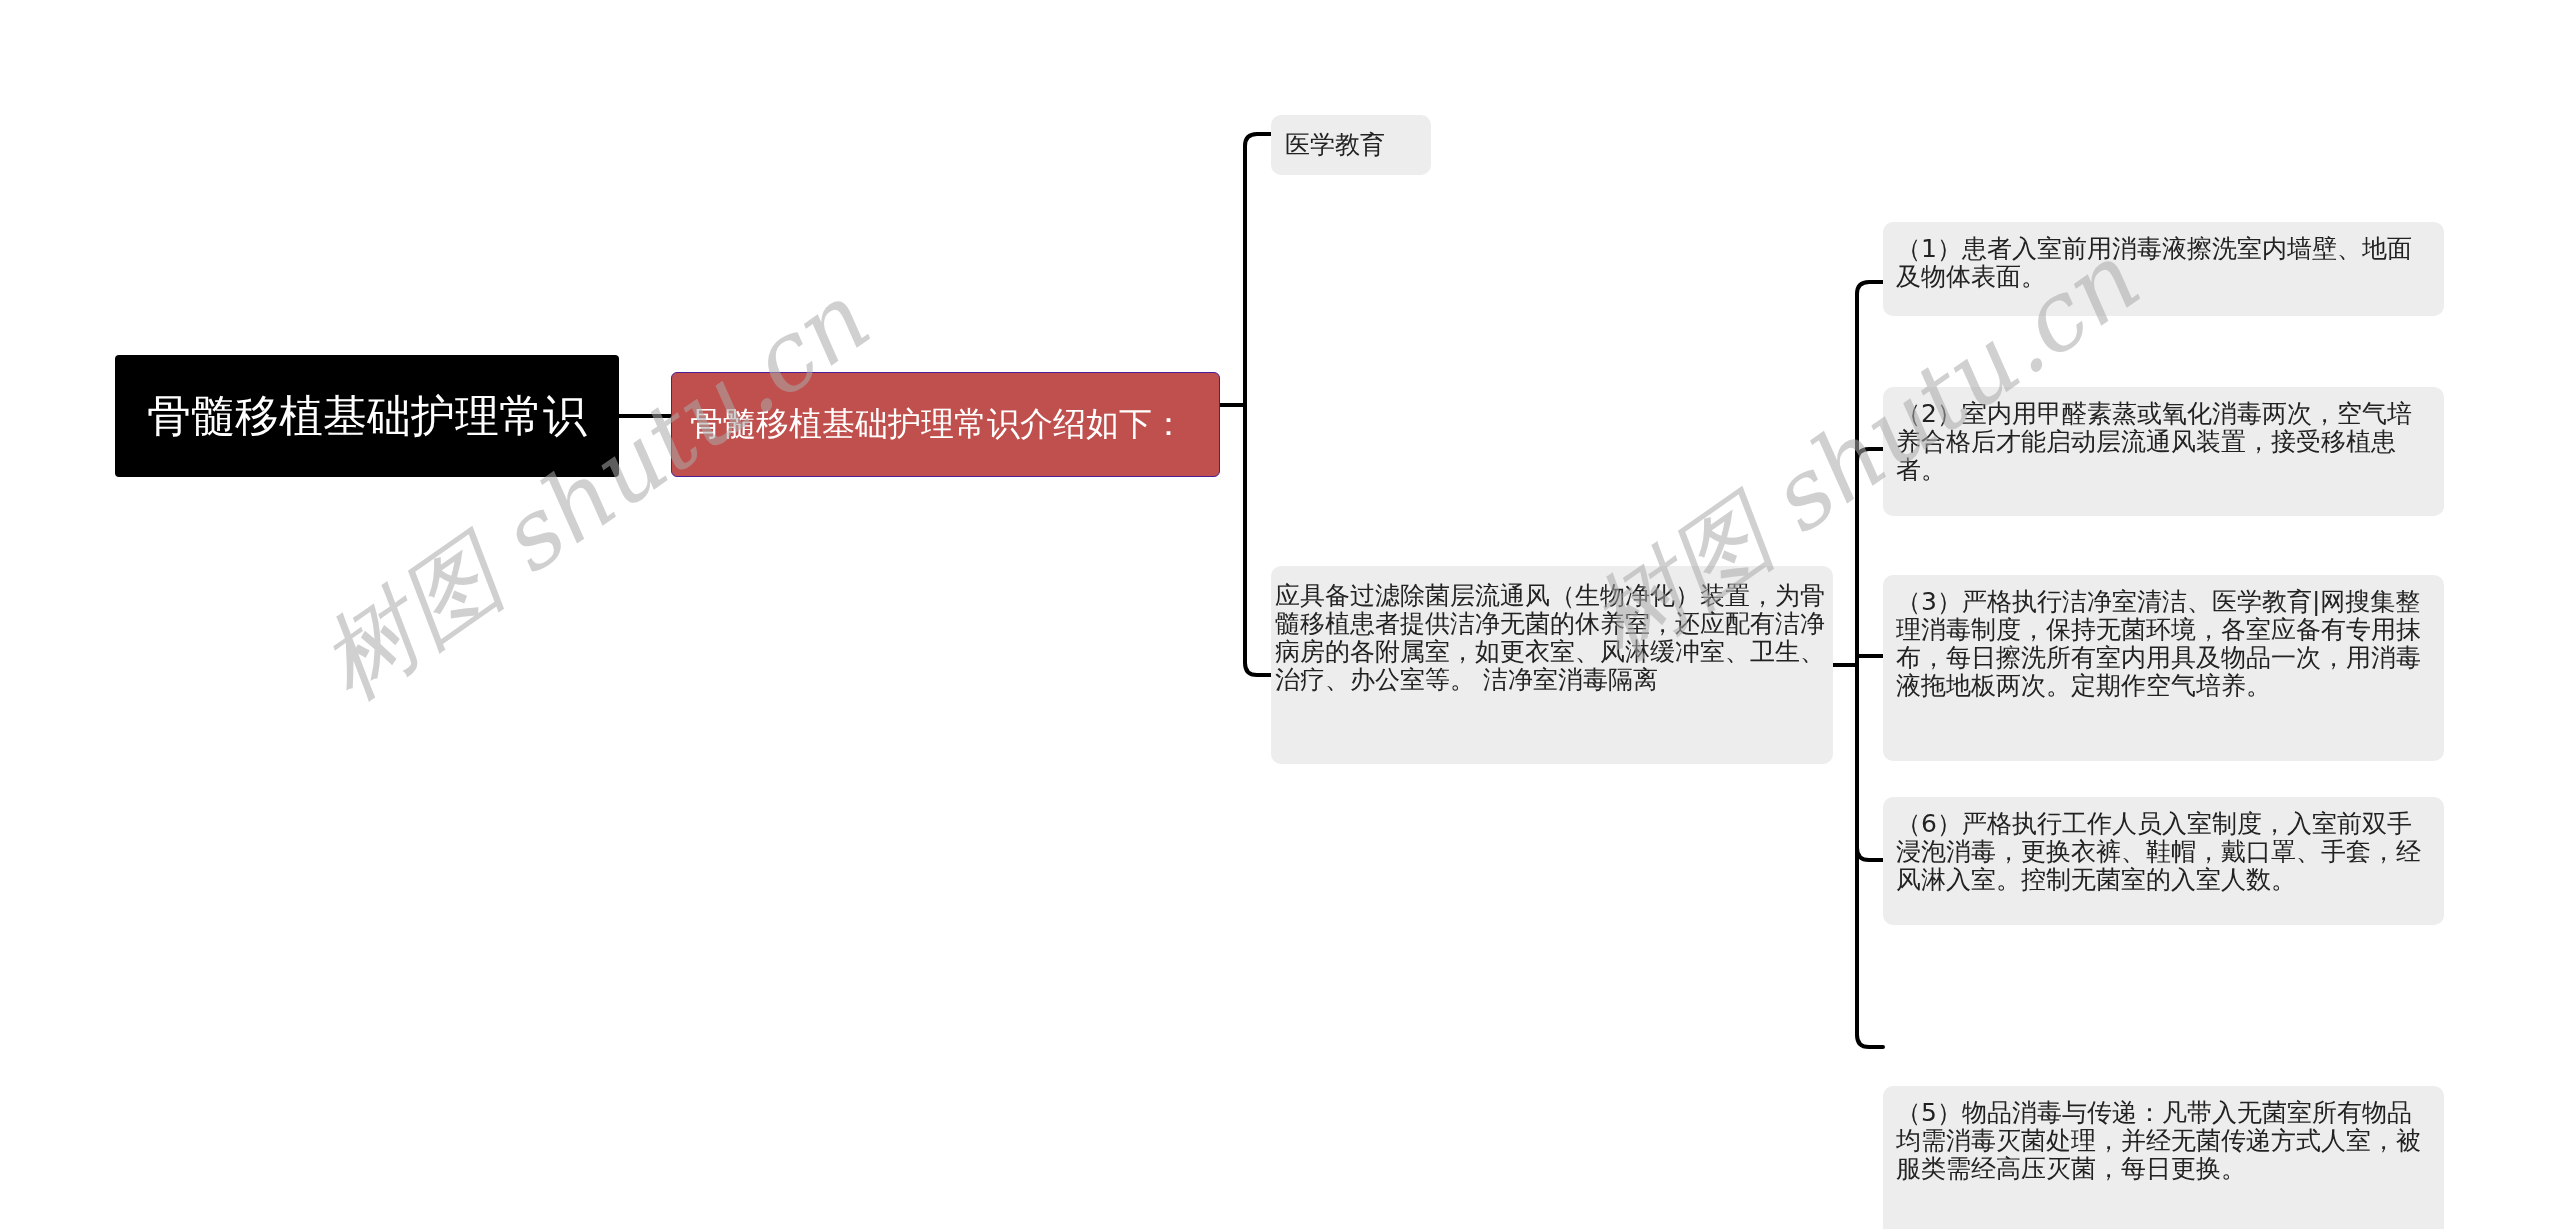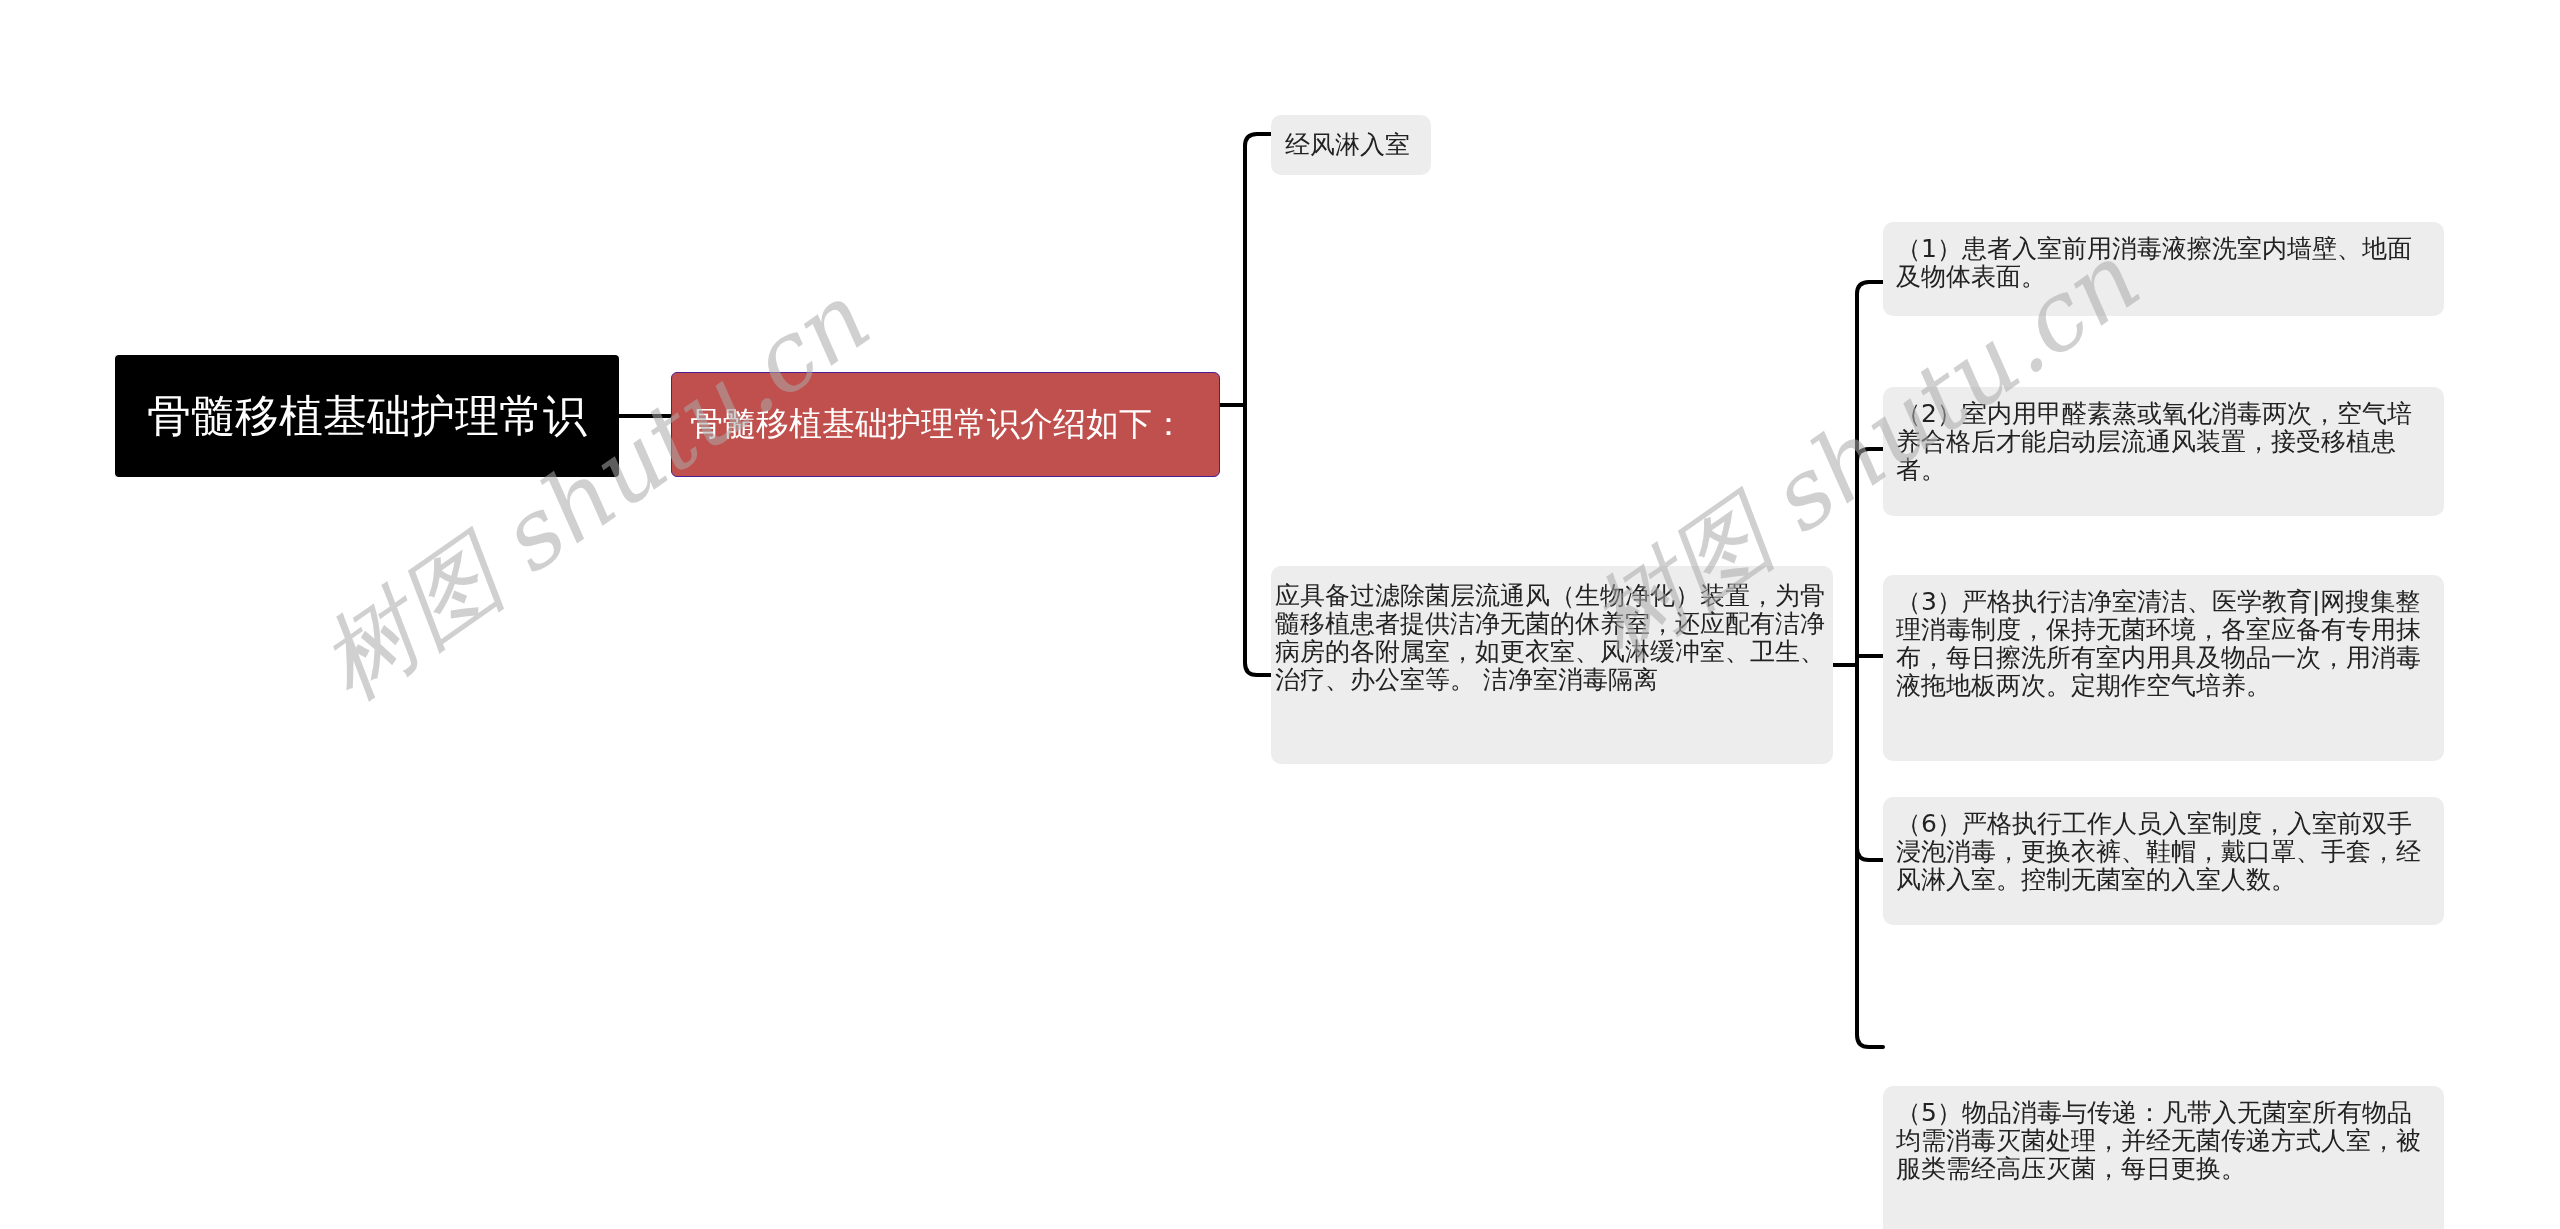--- a/index.html
+++ b/index.html
@@ -54,21 +54,21 @@
 
 <div class="node root">
   <span>骨髓移植基础护理常识</span>
 </div>
 
 <div class="node sub">
   <span>骨髓移植基础护理常识介绍如下：</span>
 </div>
 
 <div class="node leaf leaf-short">
-  <span>经风淋入室</span>
+  <span>医学教育</span>
 </div>
 
 <div class="node leaf leaf-big">
   <span>应具备过滤除菌层流通风（生物净化）装置，为骨髓移植患者提供洁净无菌的休养室，还应配有洁净病房的各附属室，如更衣室、风淋缓冲室、卫生、治疗、办公室等。 洁净室消毒隔离</span>
 </div>
 
 <div class="node leaf leaf-r r1">
   <span>（1）患者入室前用消毒液擦洗室内墙壁、地面及物体表面。</span>
 </div>
 <div class="node leaf leaf-r r2">

